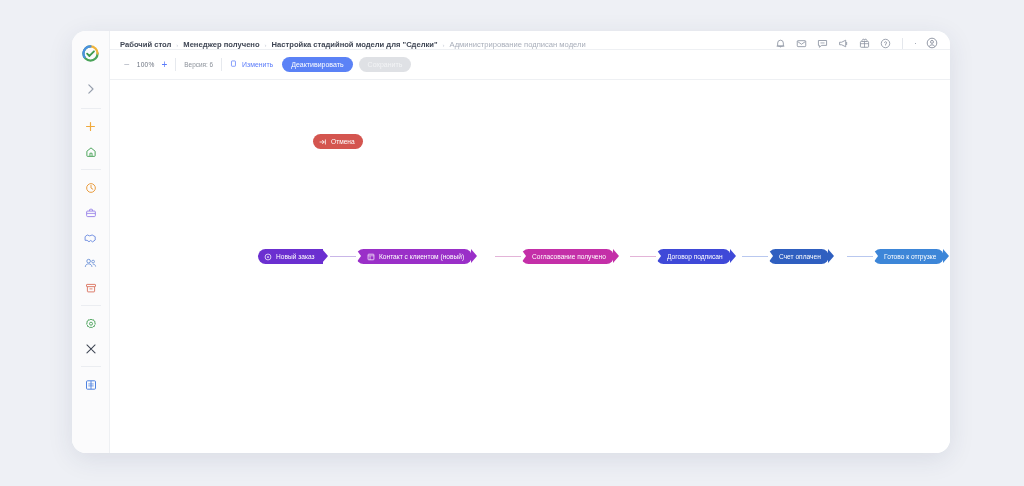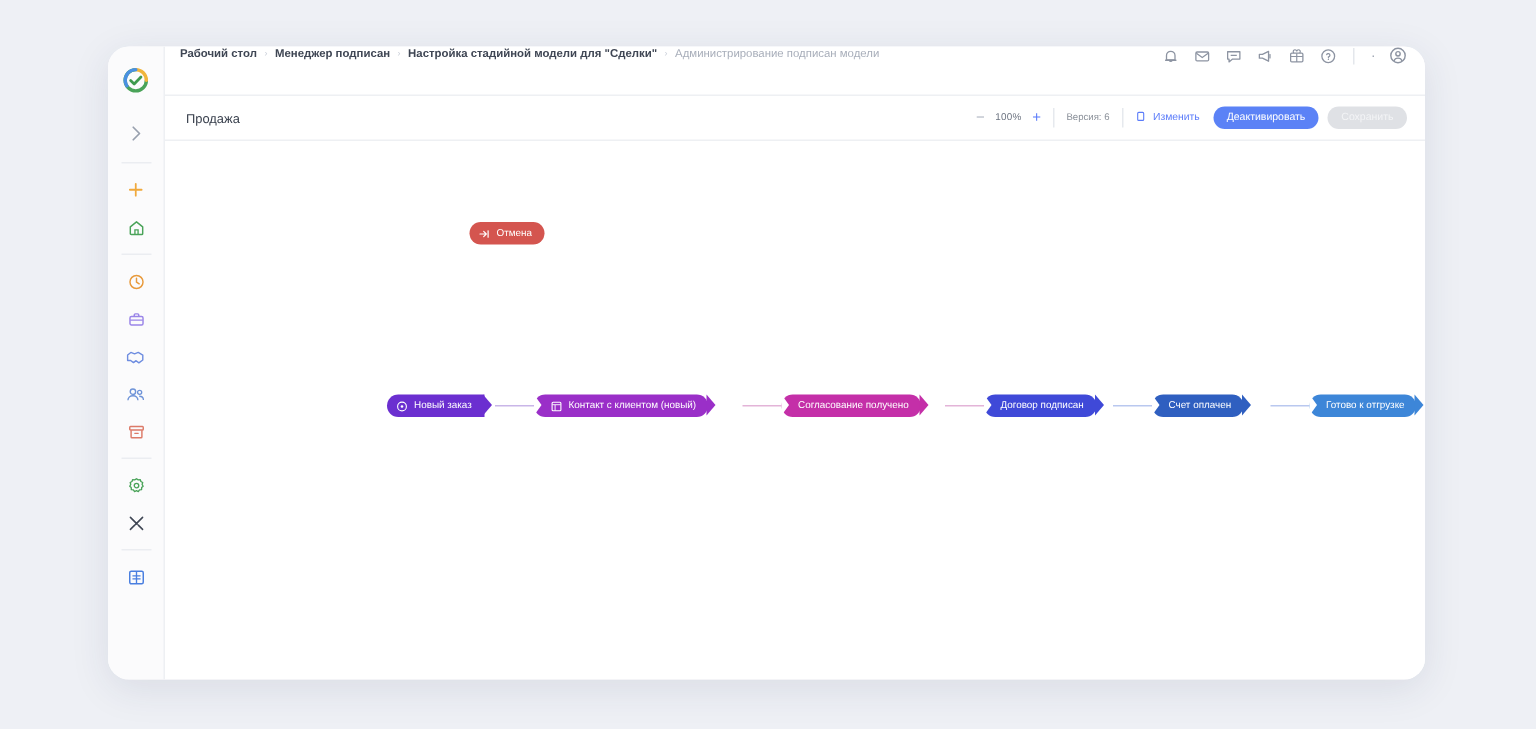--- a/index.html
+++ b/index.html
@@ -45,23 +45,23 @@
     width: 38px; height: 25px;
     display: flex; align-items: center; justify-content: center;
   }
   .rail-icon svg { display: block; }
 
   
   .main { flex: 1; display: flex; flex-direction: column; min-width: 0; }
 
   
   .header {
-    height: 33px; flex: none;
+    height: 19px; flex: none;
     border-bottom: 1px solid #eef0f3;
-    display: flex; align-items: flex-start;
+    display: flex; align-items: flex-end;
     padding: 0 12px 0 10px;
     background: #fff;
   }
   .crumbs { display: flex; align-items: center; gap: 5px; flex: 1; min-width: 0; }
   .crumb {
     font-size: 7.6px; color: #3f4654; font-weight: bold;
     white-space: nowrap;
   }
   .crumb.muted { color: #a8aeba; font-weight: normal; }
   .crumb-sep { color: #c9ced8; font-size: 6px; }
@@ -220,21 +220,21 @@
           </svg>
       </div>
     </div>
 
     <div class="main">
 
       <div class="header">
         <div class="crumbs">
           <span class="crumb">Рабочий стол</span>
           <span class="crumb-sep">›</span>
-          <span class="crumb">Менеджер подписан</span>
+          <span class="crumb">Менеджер получено</span>
           <span class="crumb-sep">›</span>
           <span class="crumb">Настройка стадийной модели для "Сделки"</span>
           <span class="crumb-sep">›</span>
           <span class="crumb muted">Администрирование подписан модели</span>
         </div>
         <div class="header-icons">
           <span class="hicon">
             <svg width="11" height="11" viewBox="0 0 14 14">
                 <path d="M3.4 10.2V6.4a3.6 3.6 0 0 1 7.2 0v3.8z" fill="none" stroke="currentColor" stroke-width="1.1" stroke-linejoin="round"></path>
                 <path d="M5.8 10.6a1.3 1.3 0 0 0 2.4 0" fill="none" stroke="currentColor" stroke-width="1.1"></path>
@@ -279,21 +279,20 @@
             <svg width="12" height="12" viewBox="0 0 14 14">
                 <circle cx="7" cy="7" r="5.6" fill="none" stroke="currentColor" stroke-width="1.1"></circle>
                 <circle cx="7" cy="5.7" r="1.7" fill="none" stroke="currentColor" stroke-width="1.1"></circle>
                 <path d="M3.8 11.3a3.4 3.4 0 0 1 6.4 0" fill="none" stroke="currentColor" stroke-width="1.1"></path>
               </svg>
           </span>
         </div>
       </div>
 
       <div class="toolbar">
-        <div class="toolbar-title">Продажа</div>
         <div class="tgroup">
           <span class="zoom-minus">−</span>
           <span class="zoom-val">100%</span>
           <span class="zoom-plus">+</span>
         </div>
         <span class="tdiv"></span>
         <span class="version">Версия: 6</span>
         <span class="tdiv"></span>
         <span class="edit-btn">
           <span>

